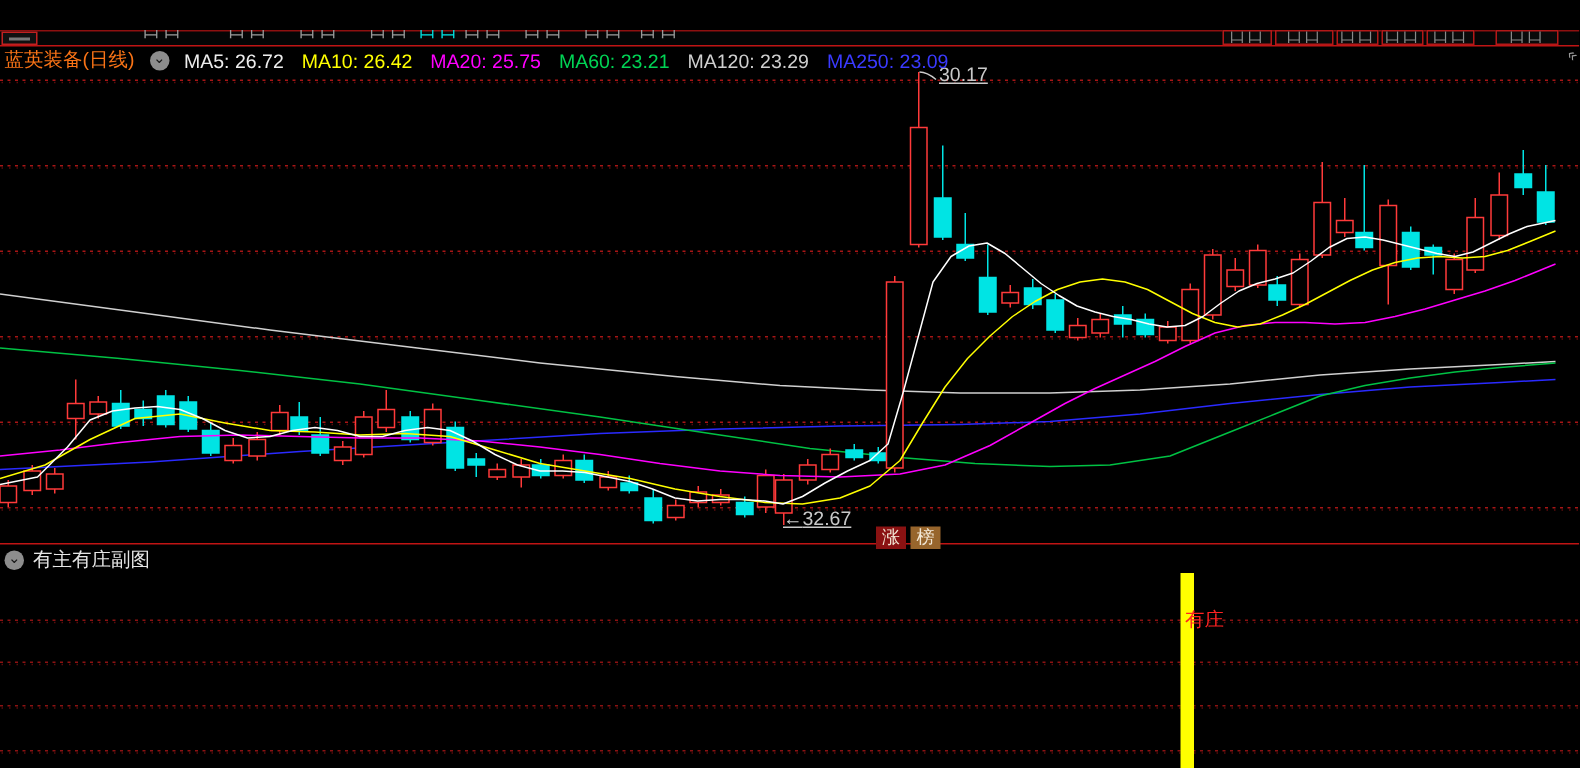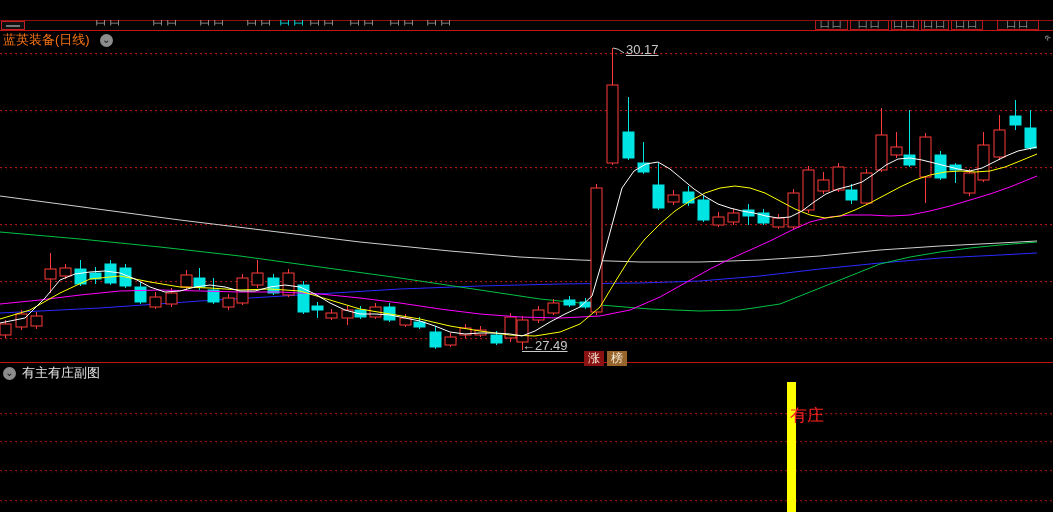--- a/index.html
+++ b/index.html
@@ -28,21 +28,21 @@
   .ma-item{letter-spacing:0;}
   .edge-chevron{position:absolute;right:2px;top:11px;color:#9a9a9a;font-size:11px;
                 transform:rotate(40deg);z-index:4;}
   
   .anno{position:absolute;color:#c9c9c9;font-size:13px;z-index:3;text-decoration:underline;}
   .badges{position:absolute;left:584px;top:331px;display:flex;gap:3px;z-index:6;}
   .badge{width:20px;height:15px;color:#f2e7d5;font-size:12px;line-height:15px;text-align:center;}
   
   .sub-header{position:absolute;left:3px;top:344px;display:flex;align-items:center;gap:6px;
               font-size:13px;color:#e6e6e6;z-index:4;}
-  .signal{position:absolute;color:#ff2222;font-size:17px;z-index:3;}
+  .signal{position:absolute;color:#ff2222;font-size:13px;z-index:3;}
 </style>
 </head>
 <body>
 
 <div class="screen">
 
   <svg class="canvas" width="1053" height="512" viewBox="0 0 1053 512">
     <g id="g-grid">
         <line x1="0" y1="33.5" x2="1053" y2="33.5" stroke="#a81616" stroke-width="1" stroke-dasharray="2 3"></line>
         <line x1="1" y1="35" x2="1053" y2="35" stroke="#5a0c0c" stroke-width="1" stroke-dasharray="1 4"></line>
@@ -417,26 +417,34 @@
         <span>口口</span>
       </div>
       <div class="tbtn" style="left: 997px; width: 42px;">
         <span>口口</span>
       </div>
     </div>
 
   <div class="infobar">
     <span class="title">蓝英装备(日线)</span>
     <span class="circ-icon">⌄</span>
+    <span id="ma-legend" style="display:flex;gap:12px;">
+        <span class="ma-item" style="color: rgb(237, 237, 237);">MA5: 26.72</span>
+        <span class="ma-item" style="color: rgb(255, 255, 0);">MA10: 26.42</span>
+        <span class="ma-item" style="color: rgb(255, 0, 255);">MA20: 25.75</span>
+        <span class="ma-item" style="color: rgb(0, 212, 85);">MA60: 23.21</span>
+        <span class="ma-item" style="color: rgb(207, 207, 207);">MA120: 23.29</span>
+        <span class="ma-item" style="color: rgb(58, 58, 255);">MA250: 23.09</span>
+      </span>
   </div>
   <div class="edge-chevron">«</div>
 
   <div class="anno" id="anno-high" style="left: 626px; top: 22px;">30.17</div>
   <div class="anno" id="anno-low" style="left: 522px; top: 318px;">
-    <span>←</span><span>27.49</span>
+    <span>←</span><span>32.67</span>
   </div>
 
   <div class="badges">
     <span class="badge" id="badge0" style="background: rgb(138, 18, 18);">涨</span>
     <span class="badge" id="badge1" style="background: rgb(151, 101, 44);">榜</span>
   </div>
 
   <div class="sub-header">
     <span class="circ-icon">⌄</span>
     <span>有主有庄副图</span>

